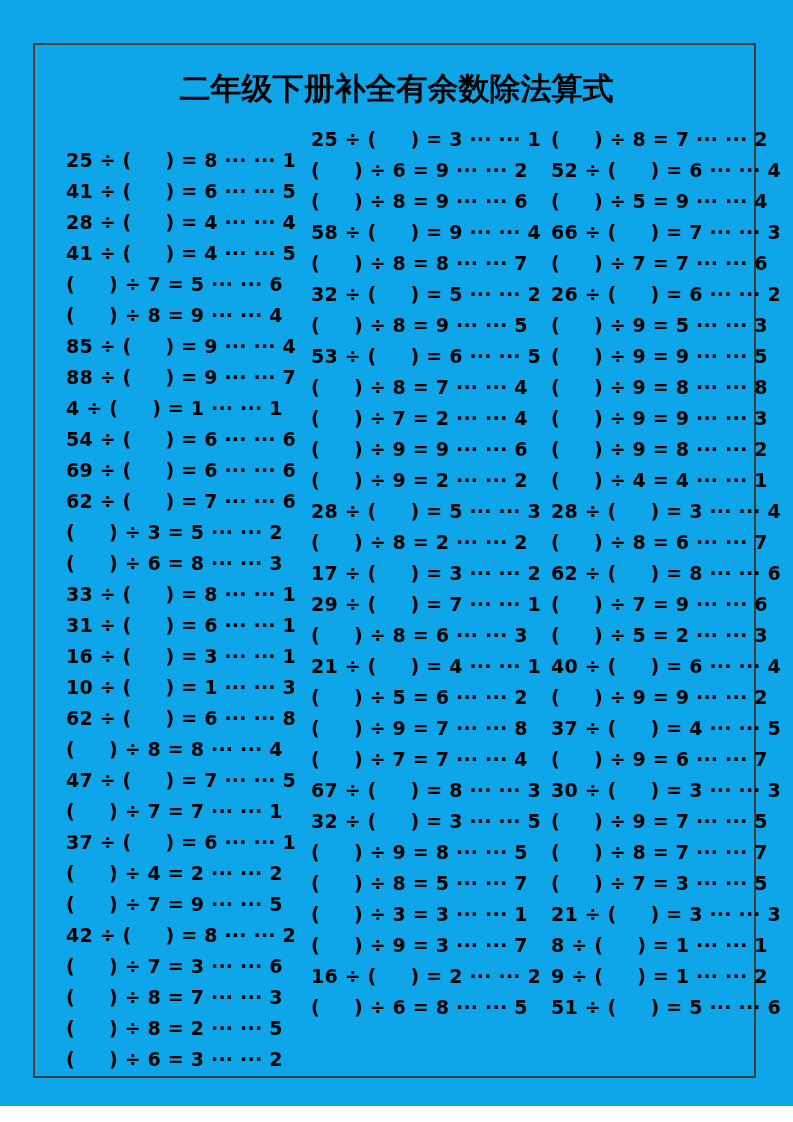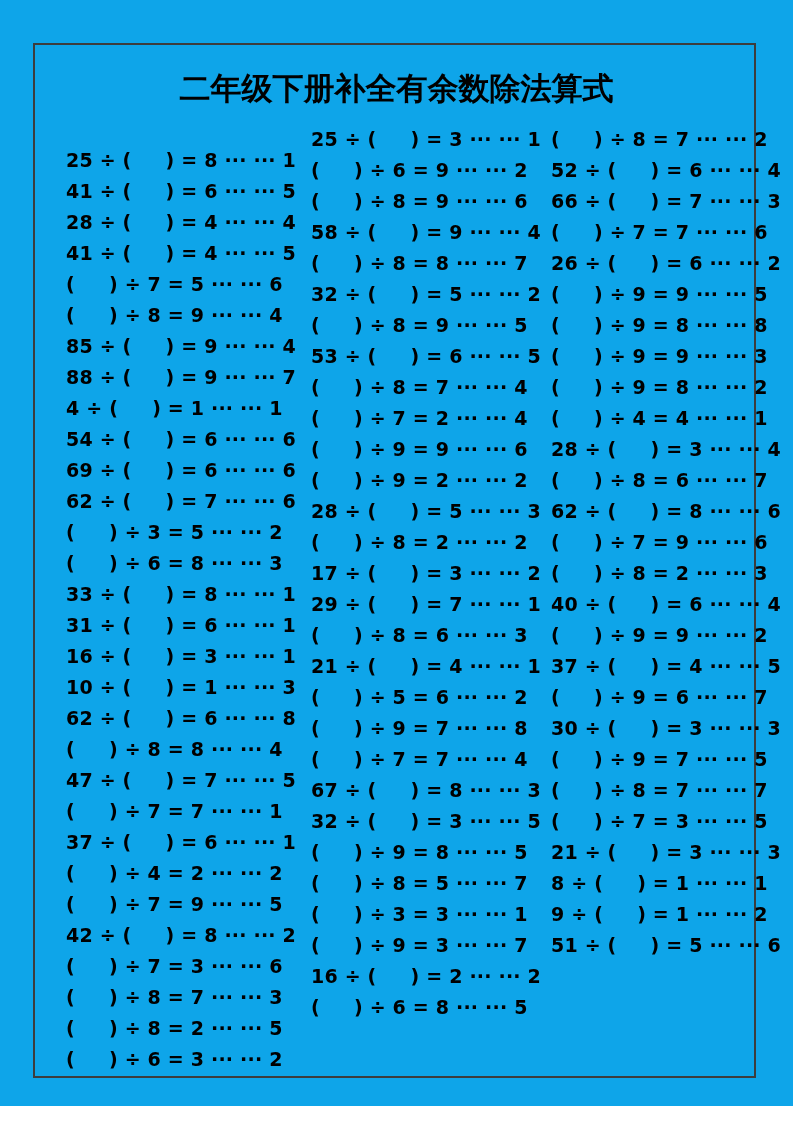--- a/index.html
+++ b/index.html
@@ -119,33 +119,35 @@
       <div class="row">(     ) ÷ 9 = 8 ··· ··· 5</div>
       <div class="row">(     ) ÷ 8 = 5 ··· ··· 7</div>
       <div class="row">(     ) ÷ 3 = 3 ··· ··· 1</div>
       <div class="row">(     ) ÷ 9 = 3 ··· ··· 7</div>
       <div class="row">16 ÷ (     ) = 2 ··· ··· 2</div>
       <div class="row">(     ) ÷ 6 = 8 ··· ··· 5</div>
     </div>
   <div class="col col-3">
       <div class="row">(     ) ÷ 8 = 7 ··· ··· 2</div>
       <div class="row">52 ÷ (     ) = 6 ··· ··· 4</div>
+      <div class="row">(     ) ÷ 5 = 9 ··· ··· 4</div>
       <div class="row">66 ÷ (     ) = 7 ··· ··· 3</div>
       <div class="row">(     ) ÷ 7 = 7 ··· ··· 6</div>
       <div class="row">26 ÷ (     ) = 6 ··· ··· 2</div>
+      <div class="row">(     ) ÷ 9 = 5 ··· ··· 3</div>
       <div class="row">(     ) ÷ 9 = 9 ··· ··· 5</div>
       <div class="row">(     ) ÷ 9 = 8 ··· ··· 8</div>
       <div class="row">(     ) ÷ 9 = 9 ··· ··· 3</div>
       <div class="row">(     ) ÷ 9 = 8 ··· ··· 2</div>
       <div class="row">(     ) ÷ 4 = 4 ··· ··· 1</div>
       <div class="row">28 ÷ (     ) = 3 ··· ··· 4</div>
       <div class="row">(     ) ÷ 8 = 6 ··· ··· 7</div>
       <div class="row">62 ÷ (     ) = 8 ··· ··· 6</div>
       <div class="row">(     ) ÷ 7 = 9 ··· ··· 6</div>
-      <div class="row">(     ) ÷ 8 = 2 ··· ··· 3</div>
+      <div class="row">(     ) ÷ 5 = 2 ··· ··· 3</div>
       <div class="row">40 ÷ (     ) = 6 ··· ··· 4</div>
       <div class="row">(     ) ÷ 9 = 9 ··· ··· 2</div>
       <div class="row">37 ÷ (     ) = 4 ··· ··· 5</div>
       <div class="row">(     ) ÷ 9 = 6 ··· ··· 7</div>
       <div class="row">30 ÷ (     ) = 3 ··· ··· 3</div>
       <div class="row">(     ) ÷ 9 = 7 ··· ··· 5</div>
       <div class="row">(     ) ÷ 8 = 7 ··· ··· 7</div>
       <div class="row">(     ) ÷ 7 = 3 ··· ··· 5</div>
       <div class="row">21 ÷ (     ) = 3 ··· ··· 3</div>
       <div class="row">8 ÷ (     ) = 1 ··· ··· 1</div>

